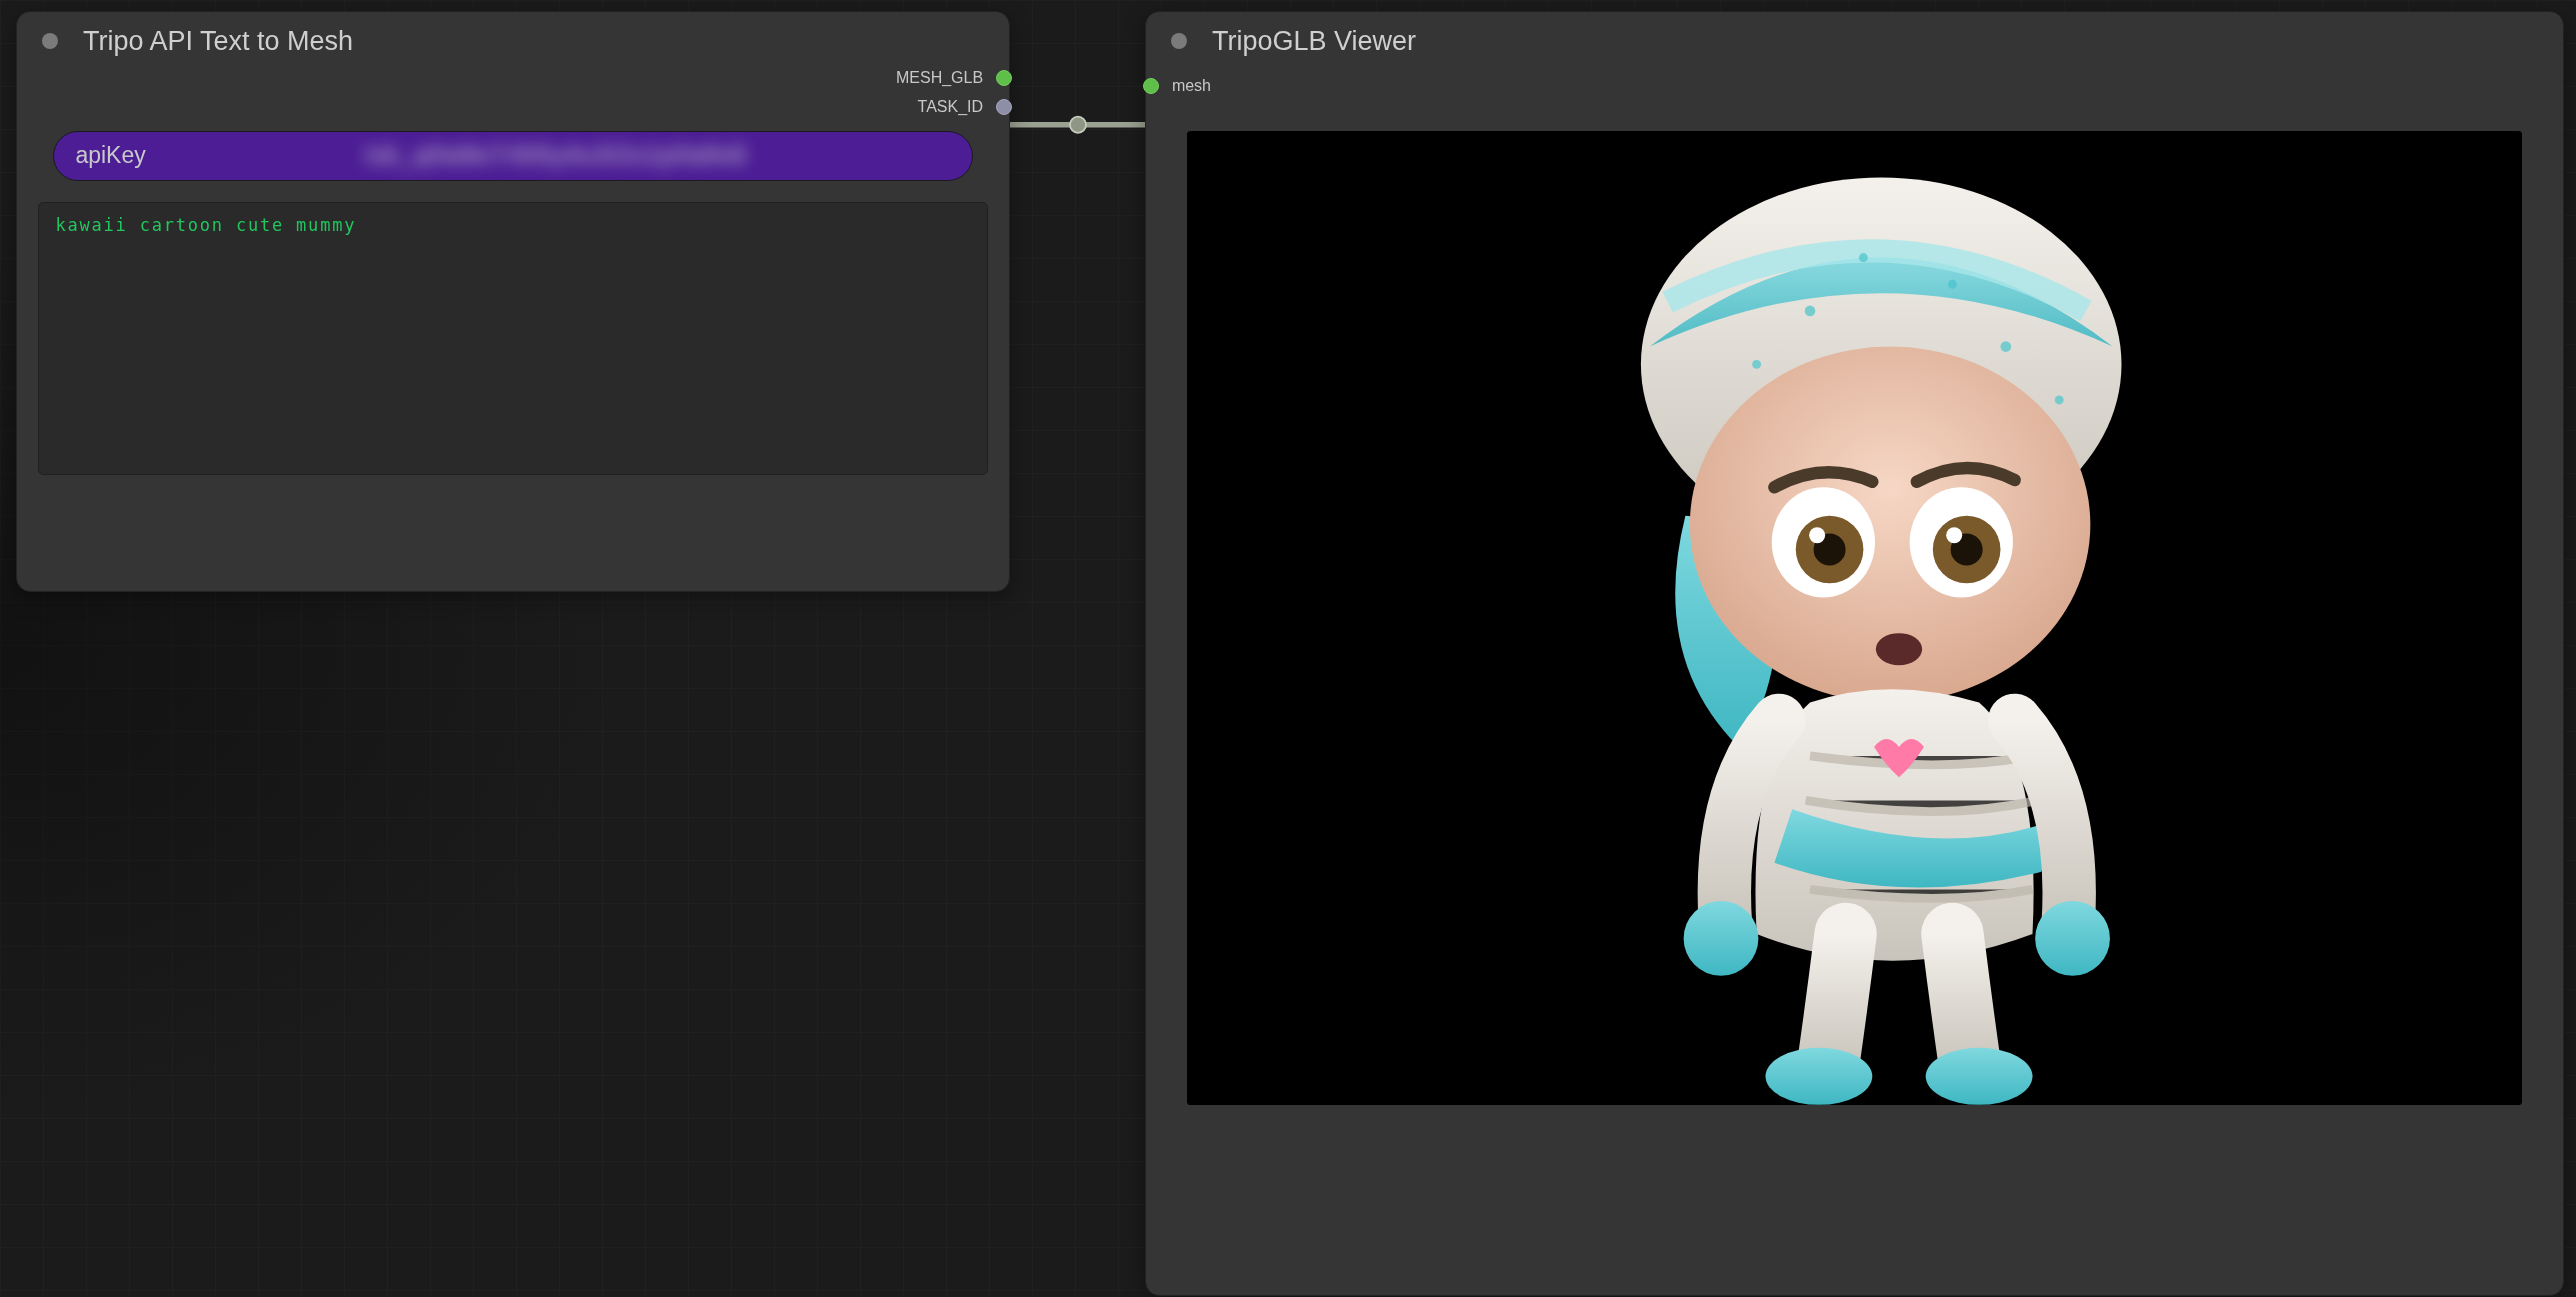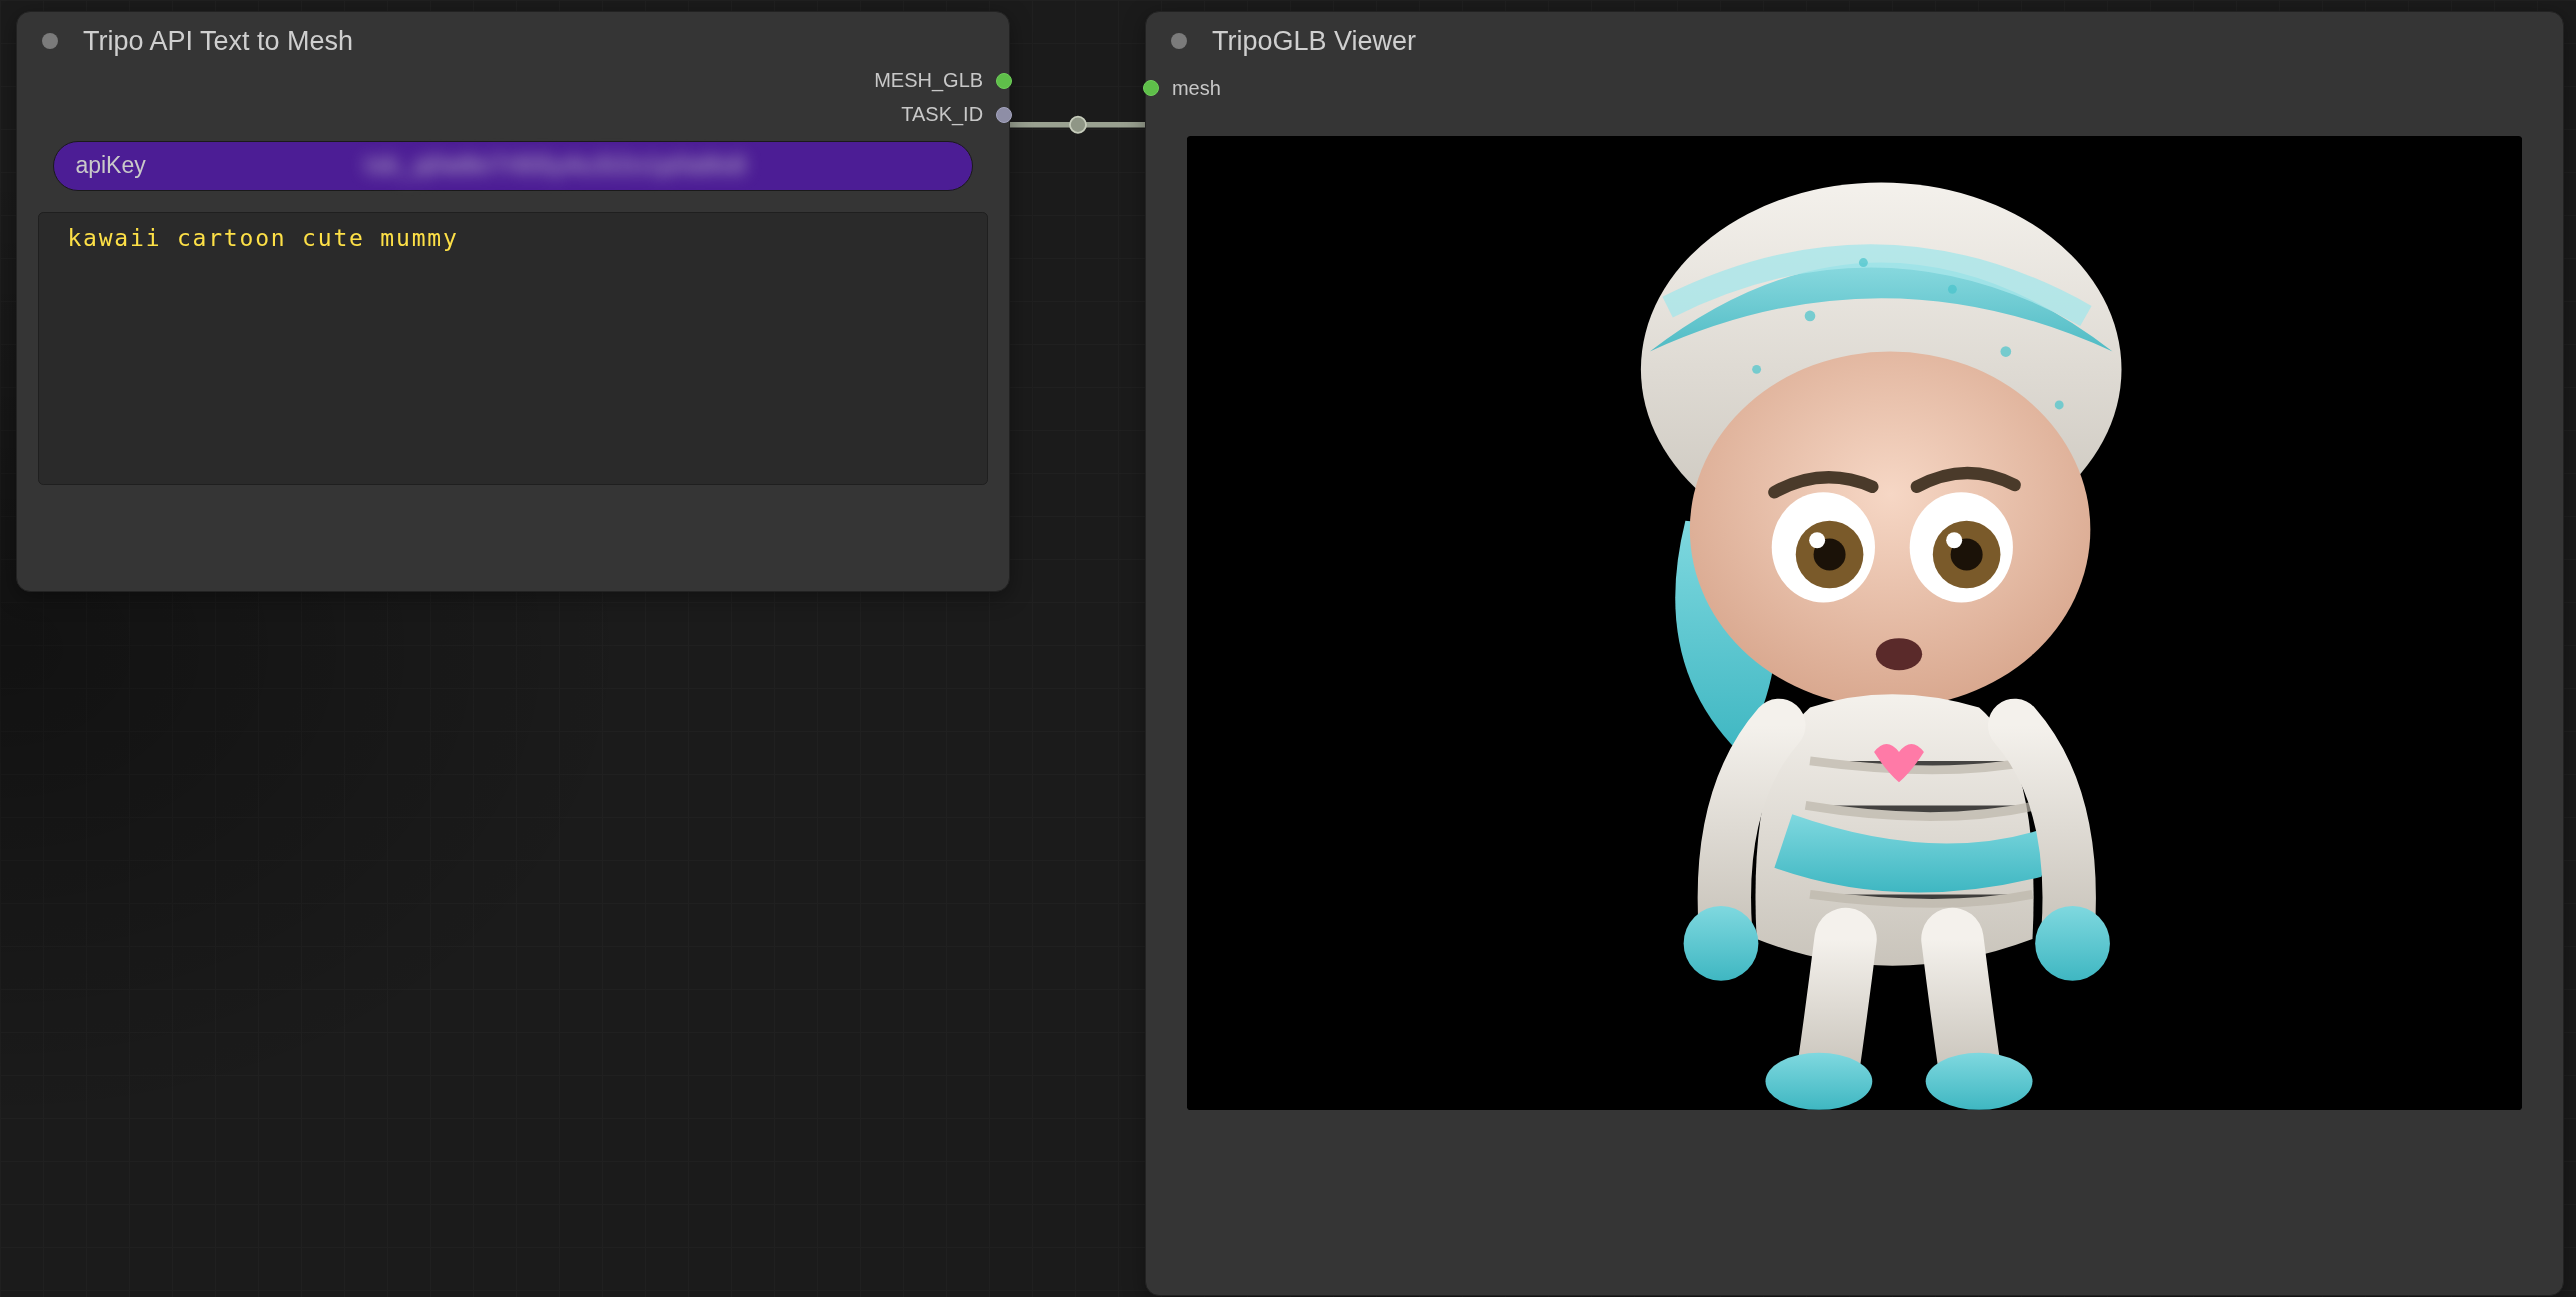--- a/index.html
+++ b/index.html
@@ -49,21 +49,21 @@
 
   
   #node-left { left: 16px; top: 10.7px; width: 994px; height: 581px; }
   .ports-right {
     display: flex; flex-direction: column; gap: 10.7px;
     align-items: flex-end;
     padding: 1.8px 5.4px 9px 0;
   }
   .port-row {
     display: flex; align-items: center; gap: 12.5px;
-    font-size: 20px; color: #c8c8c8;
+    font-size: 16px; color: #c8c8c8;
     padding-right: 0;
     position: relative;
   }
   .port-row .socket {
     width: 16px; height: 16px; border-radius: 50%;
     margin-right: -8px; 
   }
   .socket.green { background: #5fbf4a; border: 1.8px solid #6fd05a; }
   .socket.grey  { background: #8e8ea6; border: 1.8px solid #a5a5c0; }
 
@@ -91,25 +91,24 @@
     margin: 21.4px 21.4px 0 21.4px;
     height: 273px;
     border-radius: 5.4px;
     background: #2a2a2a;
     border: 0.9px solid #1f1f1f;
     padding: 12.5px 16px;
   }
   .prompt-area textarea {
     width: 100%; height: 100%;
     background: transparent; border: 0; outline: 0; resize: none;
-    color: #fde047;
+    color: #22c55e;
     font-family: ui-monospace, Menlo, Consolas, monospace;
-    font-size: 23px;
+    font-size: 17px;
     letter-spacing: 1.8px;
-    margin-left: 12px;
   }
 
   
   #node-right { left: 1145px; top: 10.7px; width: 1419px; height: 1285px; }
   .ports-left {
     display: flex; flex-direction: column; gap: 10.7px;
     align-items: flex-start;
     padding: 9px 0 9px 5.4px;
   }
   .ports-left .port-row .socket { margin-left: -8px; margin-right: 0; }

